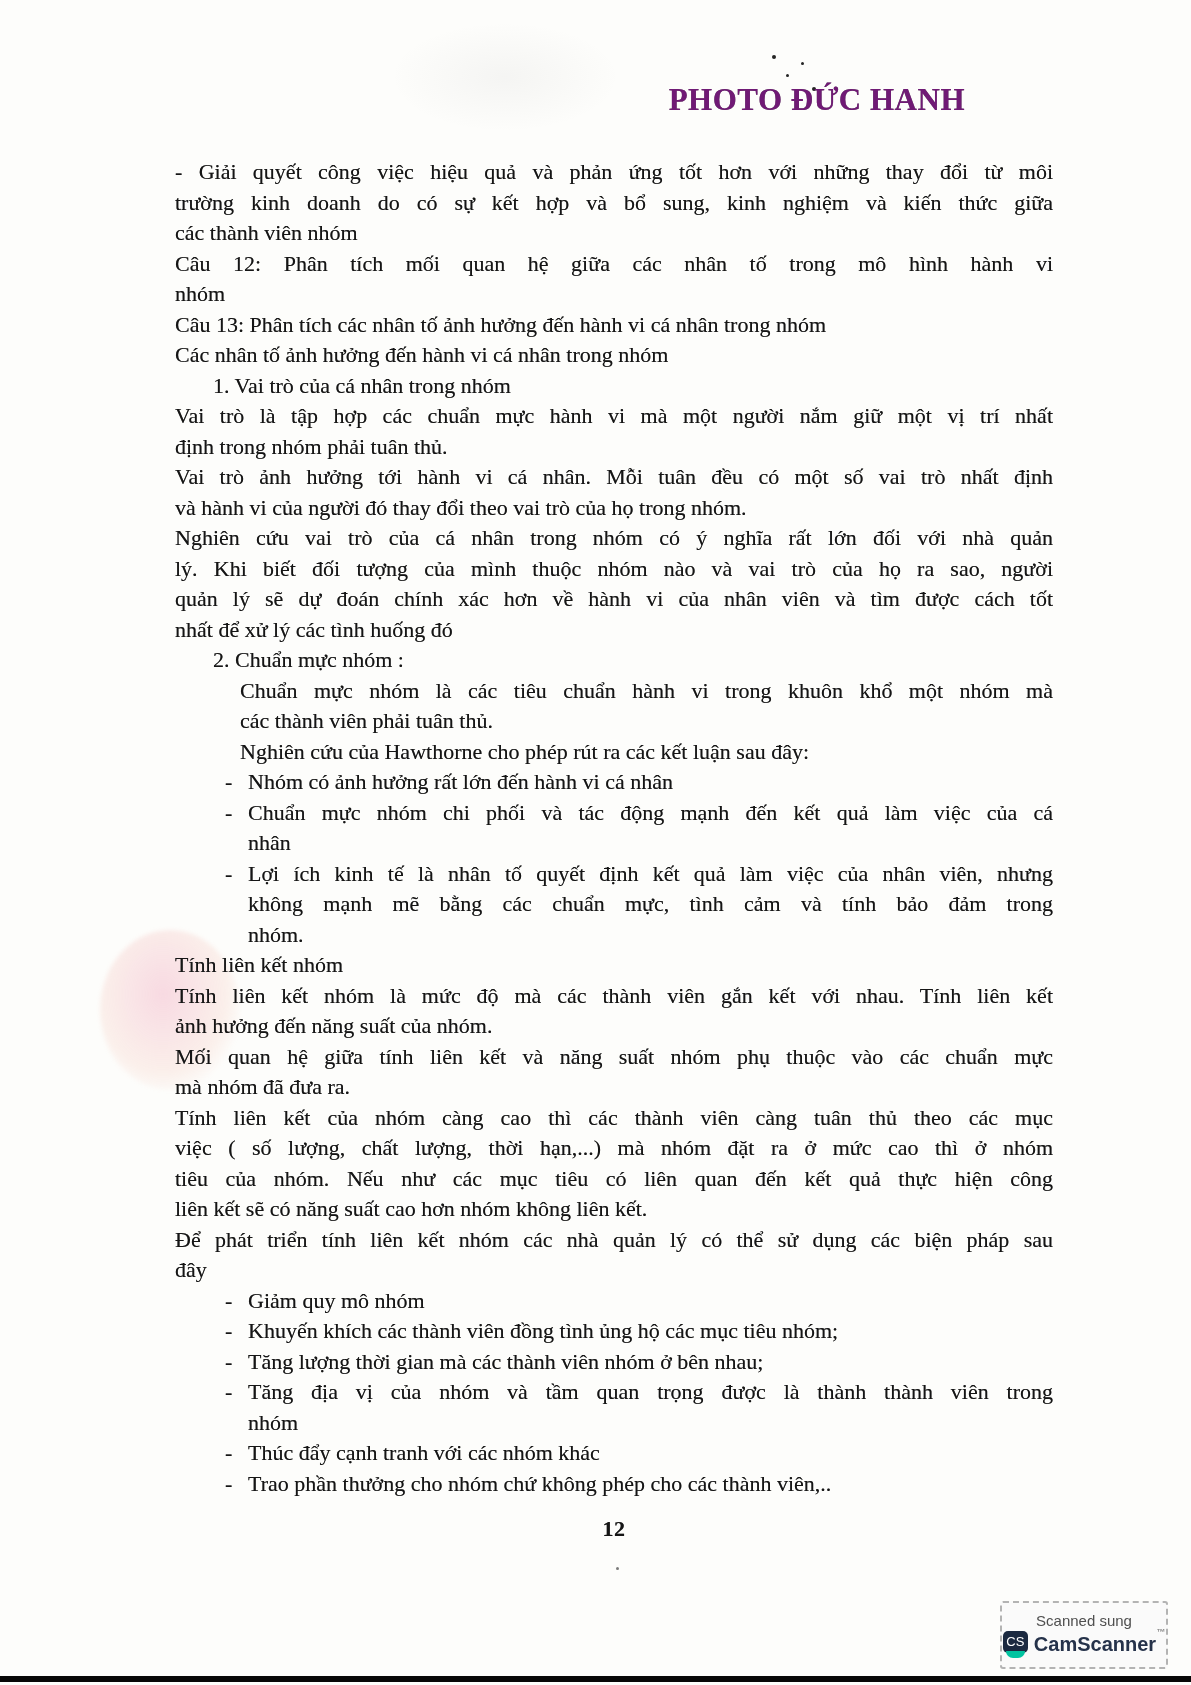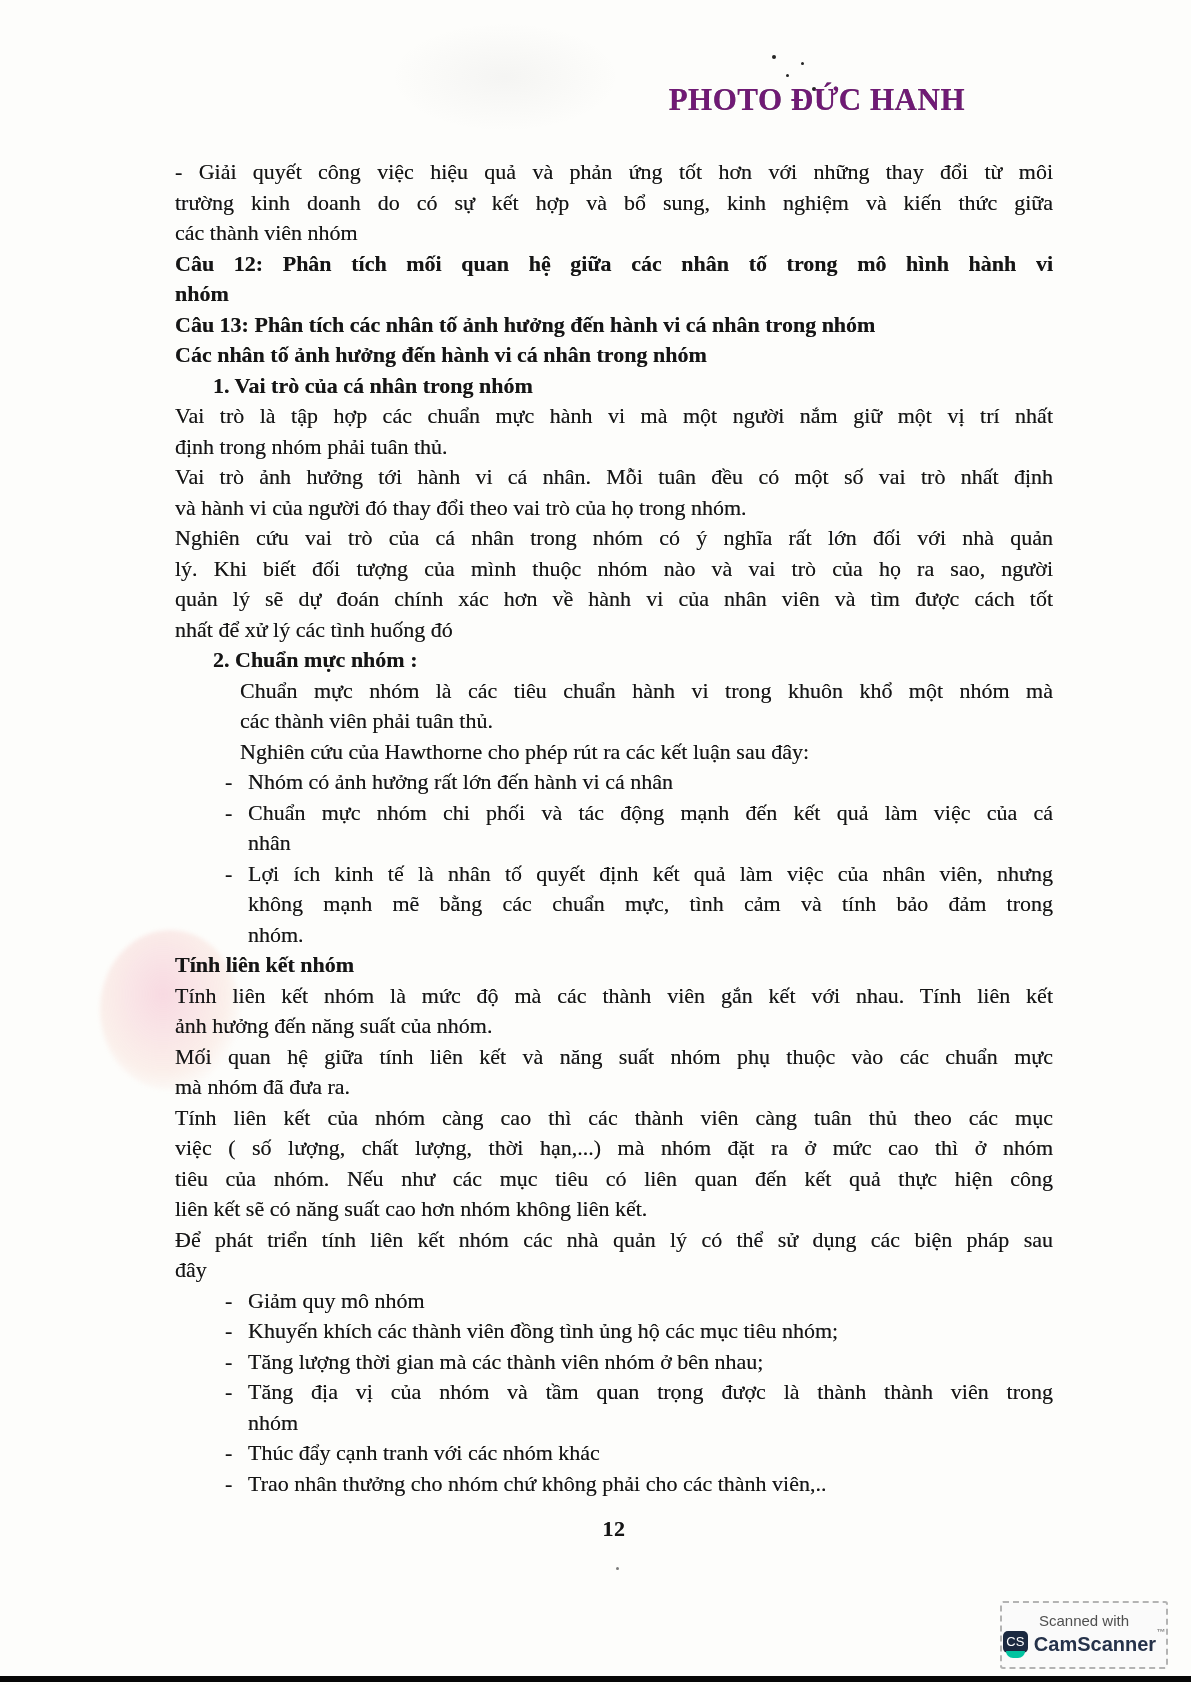--- a/index.html
+++ b/index.html
@@ -36,21 +36,21 @@
     white-space: nowrap;
   }
 
   
   .doc {
     position: absolute; left: 175px; top: 157px; width: 878px;
     font-size: 22px; line-height: 30.5px;
     text-shadow: 0 0 0.4px rgba(0,0,0,0.5);
   }
   .block { position: relative; }
-  .block.bold, .block.hnum { font-weight: bold; }
+  .block.bold, .block.hnum { font-weight: normal; }
   .block.hnum { margin-left: 38px; }
   .block.indent { margin-left: 65px; }
   .block.bullet { margin-left: 46px; padding-left: 27px; }
   .bullet-dash { position: absolute; left: 4px; top: 0; font-weight: normal; }
   .tline { white-space: normal; }
   .tline.j { text-align: justify; text-align-last: justify; }
   .page-number {
     margin-top: 15px; text-align: center;
     font-weight: bold; letter-spacing: 0.5px; font-family: Liberation Serif, serif;
   }
@@ -196,27 +196,27 @@
       <span class="bullet-dash">-</span>
       <div class="tline j">Tăng địa vị của nhóm và tầm quan trọng được là thành thành viên trong</div>
       <div class="tline">nhóm</div>
     </div>
     <div class="block bullet">
       <span class="bullet-dash">-</span>
       <div class="tline">Thúc đẩy cạnh tranh với các nhóm khác</div>
     </div>
     <div class="block bullet">
       <span class="bullet-dash">-</span>
-      <div class="tline">Trao nhân thưởng cho nhóm chứ không phải cho các thành viên,..</div>
+      <div class="tline">Trao phần thưởng cho nhóm chứ không phép cho các thành viên,..</div>
     </div>
     <div class="page-number">12</div>
 </div>
 
 <div class="cs-badge">
-  <div class="scanned-with">Scanned with</div>
+  <div class="scanned-with">Scanned sung</div>
   <div class="cs-row">
     <div class="cs-logo">
       <div class="sq">CS</div>
       <div class="arc"></div>
     </div>
     <div class="cs-name"><span>CamScanner</span><span class="cs-tm">™</span></div>
   </div>
 </div>
 
 <div class="bottom-scan-edge"></div>

